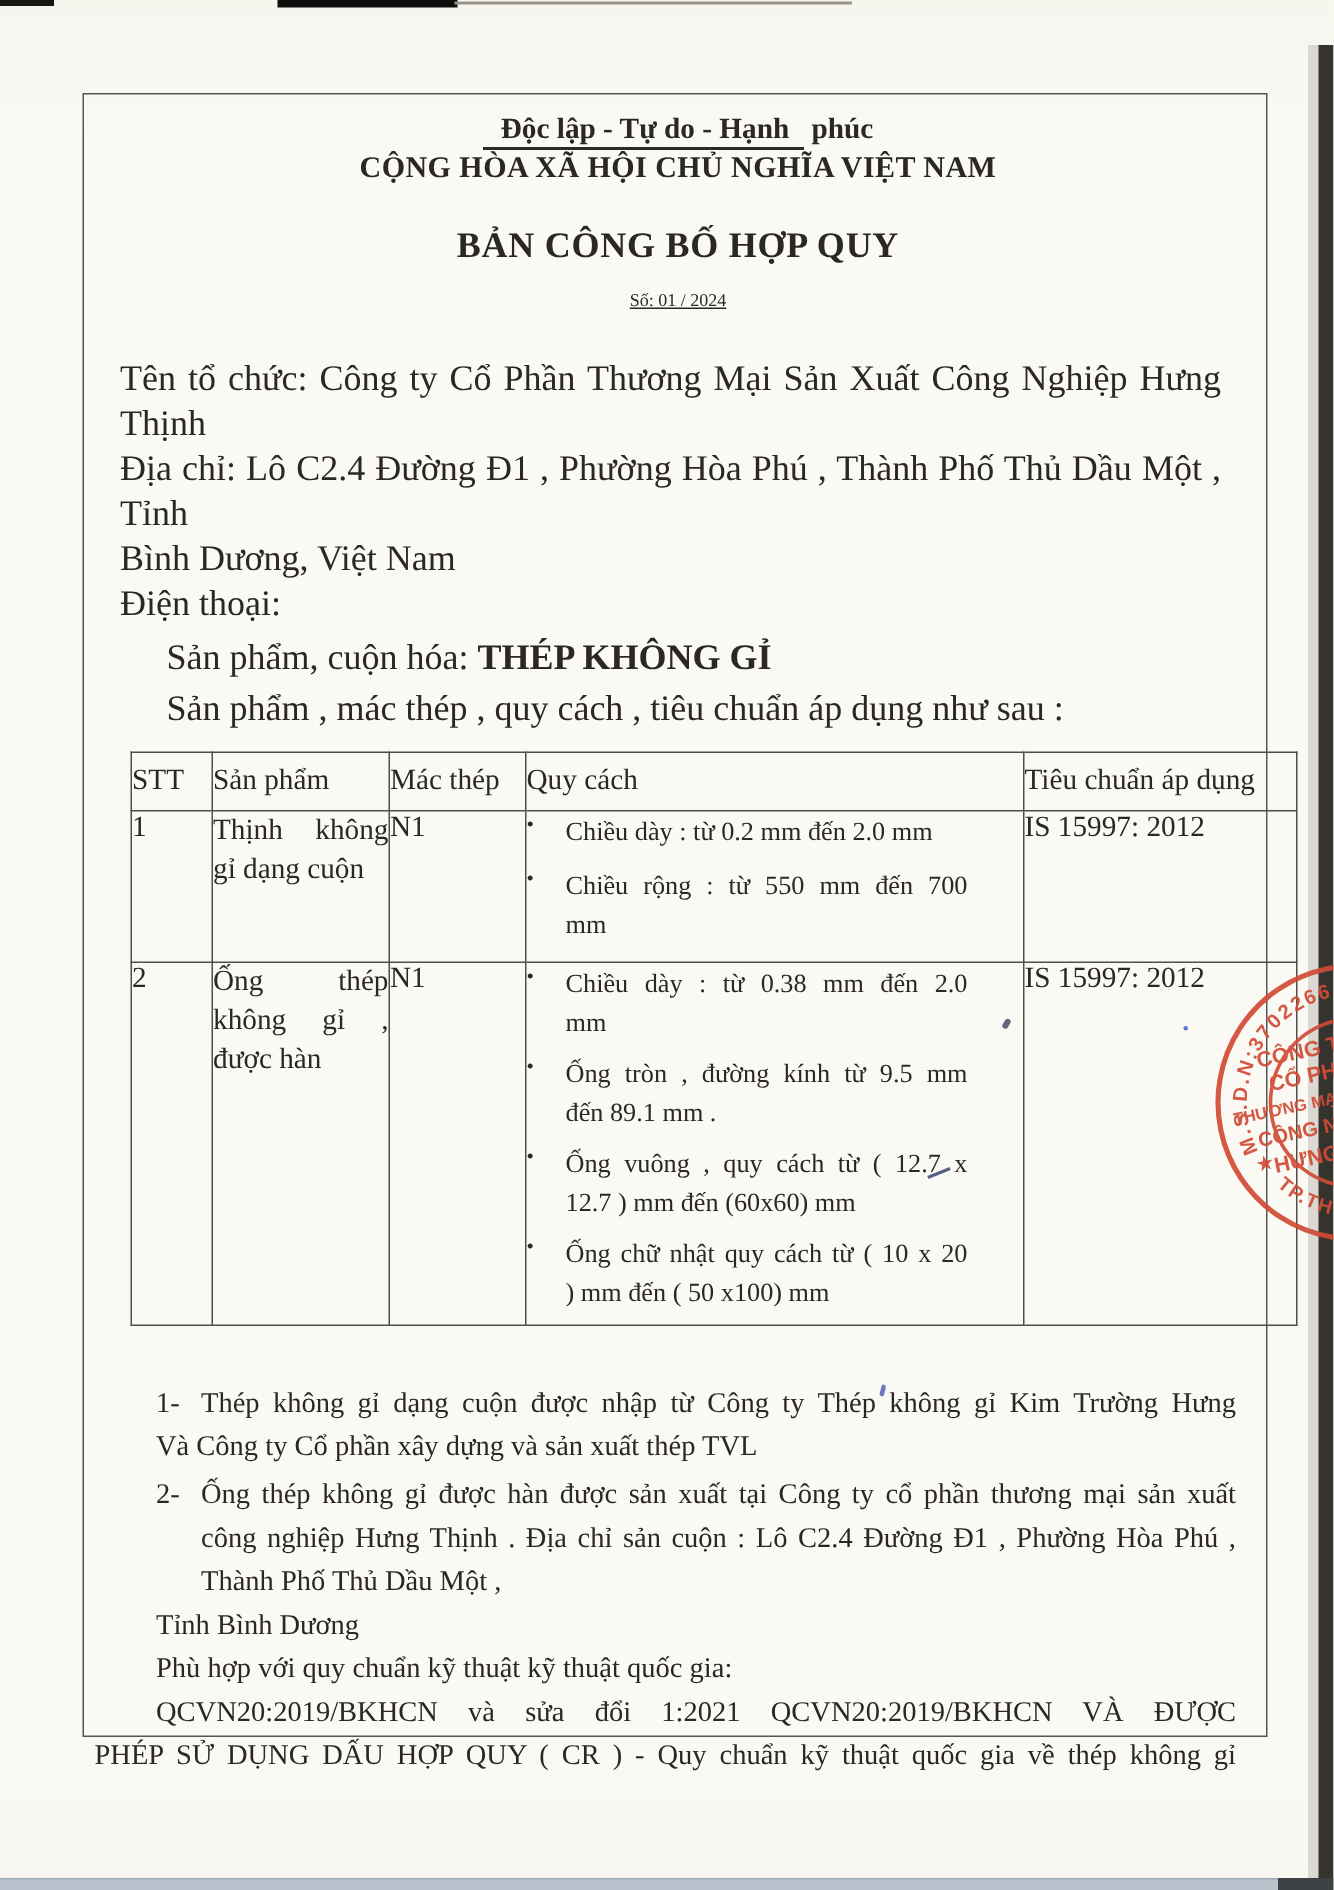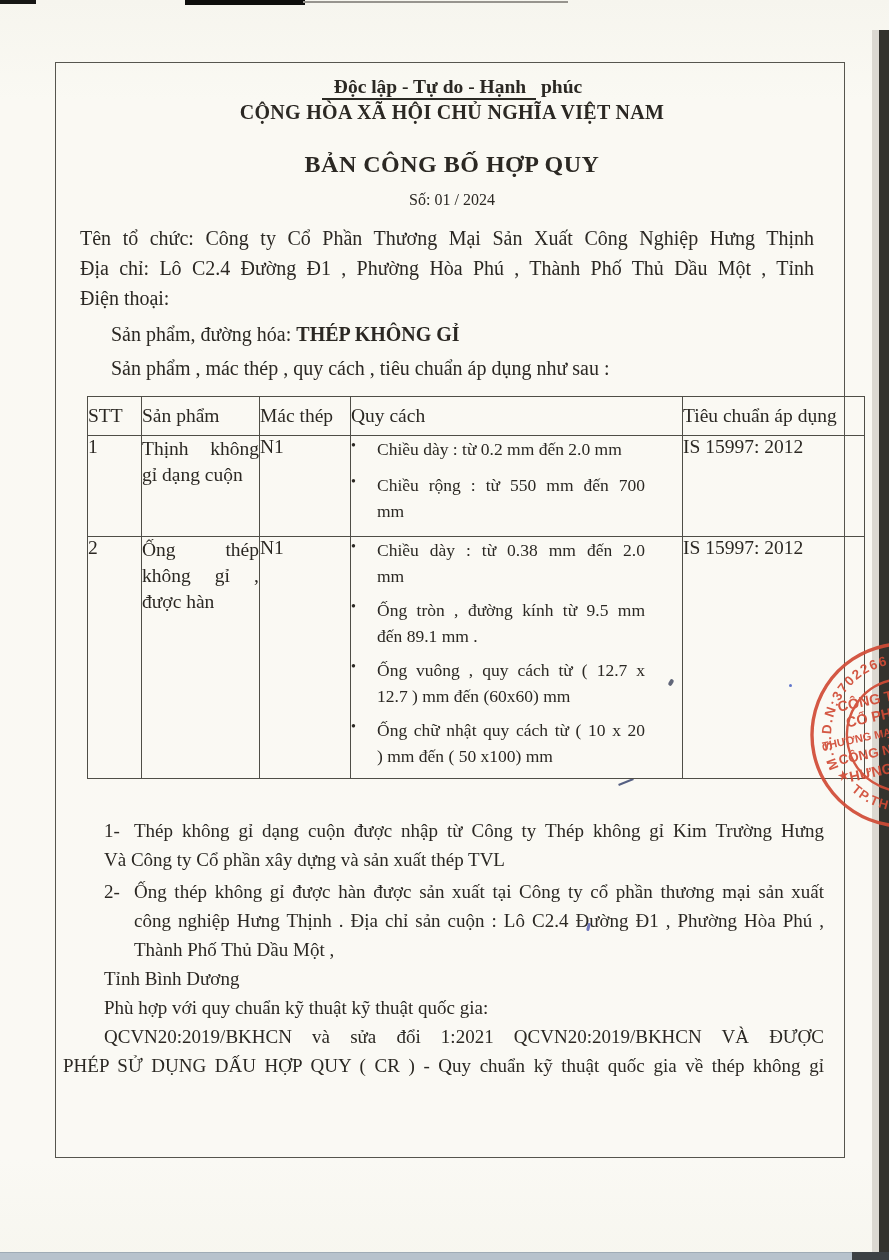--- a/index.html
+++ b/index.html
@@ -24,23 +24,23 @@
   .sheet{position:absolute;left:55px;top:62px;width:790px;height:1096px;
          border:1.6px solid #56554e;box-sizing:border-box;}
   .content{padding:8px 20px 0 24px;}
 
   .center{text-align:center;}
   .bold{font-weight:bold;}
   .nat-title{font-size:20px;font-weight:bold;line-height:26px;letter-spacing:.3px;margin-top:0;}
   .motto{font-size:19.5px;font-weight:bold;line-height:25px;margin-top:3px;}
   .motto .uline{border-bottom:2.4px solid #2b2a25;padding:0 10px 1px 12px;}
   .doc-title{font-size:24px;font-weight:bold;letter-spacing:.5px;line-height:30px;margin-top:24px;}
-  .doc-num{font-size:16px;line-height:26px;margin-top:8px;}
-
-  .info{margin-top:10px;font-size:20px;}
+  .doc-num{font-size:12px;line-height:26px;margin-top:8px;text-decoration:underline;}
+
+  .info{margin-top:25px;font-size:24px;}
   .iline{line-height:30px;padding-left:0;}
   .jl{text-align:justify;text-align-last:justify;}
   .w734{width:734px;}
   .indent1{padding-left:24px;}
   .indent2{padding-left:31px;}
   .prod-gap{margin-top:6px;}
   .intro-gap{margin-top:4px;}
 
   
   table.spec{border-collapse:collapse;table-layout:fixed;width:777px;margin:13px 0 0 7px;}
@@ -103,22 +103,23 @@
 
       <div class="center motto"><span class="uline">Độc lập - Tự do - Hạnh</span><span> phúc</span></div>
       <div class="center nat-title">CỘNG HÒA XÃ HỘI CHỦ NGHĨA VIỆT NAM</div>
 
       <div class="center doc-title">BẢN CÔNG BỐ HỢP QUY</div>
       <div class="center doc-num">Số: 01 / 2024</div>
 
       <div class="info">
         <div class="iline jl w734">Tên tổ chức: Công ty Cổ Phần Thương Mại Sản Xuất Công Nghiệp Hưng Thịnh</div>
         <div class="iline jl w734">Địa chỉ: Lô C2.4 Đường Đ1 , Phường Hòa Phú , Thành Phố Thủ Dầu Một , Tỉnh</div>
+        <div class="iline">Bình Dương, Việt Nam</div>
         <div class="iline">Điện thoại:</div>
-        <div class="iline indent2 prod-gap"><span>Sản phẩm, đường hóa: </span><span class="bold">THÉP KHÔNG GỈ</span></div>
+        <div class="iline indent2 prod-gap"><span>Sản phẩm, cuộn hóa: </span><span class="bold">THÉP KHÔNG GỈ</span></div>
         <div class="iline indent2 intro-gap">Sản phẩm , mác thép , quy cách , tiêu chuẩn áp dụng như sau :</div>
       </div>
 
       <table class="spec">
         <colgroup>
           <col style="width:54px">
             <col style="width:118px">
             <col style="width:91px">
             <col style="width:332px">
             <col style="width:182px">

